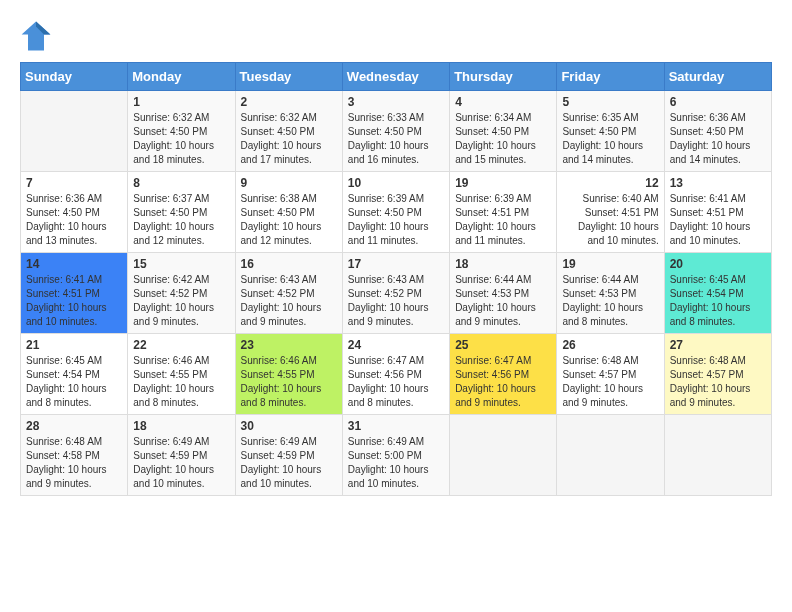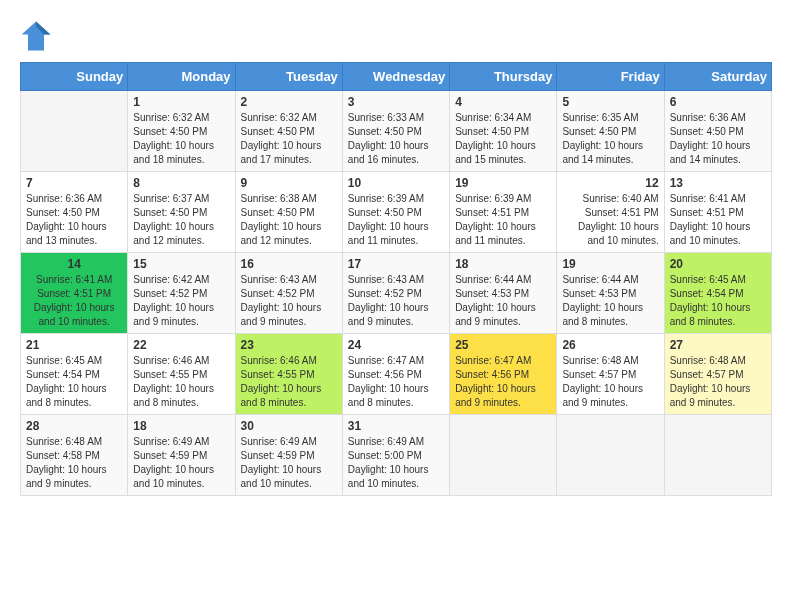--- a/index.html
+++ b/index.html
@@ -56,21 +56,21 @@
       width: 100%;
       border-collapse: collapse;
       border: 1px solid #ccc;
     }
     .calendar th {
       background-color: #4a90d9;
       color: #fff;
       font-size: 13px;
       font-weight: bold;
       padding: 6px 4px;
-      text-align: right;
+      text-align: left;
       border: 1px solid #3a7bc8;
     }
     .calendar td {
       width: calc(100% / 7);
       vertical-align: top;
       border: 1px solid #ddd;
       padding: 4px 5px;
       font-size: 10.5px;
       color: #333;
       background: #fff;
@@ -220,21 +220,21 @@
         </td>
         <td style="background: rgb(255, 255, 255);">
           <span class="day-num">13</span>
           <div class="day-info">Sunrise: 6:41 AM
 Sunset: 4:51 PM
 Daylight: 10 hours
 and 10 minutes.</div>
         </td>
       </tr>
       <tr>
-        <td style="background: #22c55e; text-align: center;">
+        <td style="background: #3b82f6;">
           <span class="day-num">14</span>
           <div class="day-info">Sunrise: 6:41 AM
 Sunset: 4:51 PM
 Daylight: 10 hours
 and 10 minutes.</div>
         </td>
         <td style="background: rgb(249, 249, 249);">
           <span class="day-num">15</span>
           <div class="day-info">Sunrise: 6:42 AM
 Sunset: 4:52 PM
@@ -262,21 +262,21 @@
 Daylight: 10 hours
 and 9 minutes.</div>
         </td>
         <td style="background: rgb(249, 249, 249);">
           <span class="day-num">19</span>
           <div class="day-info">Sunrise: 6:44 AM
 Sunset: 4:53 PM
 Daylight: 10 hours
 and 8 minutes.</div>
         </td>
-        <td style="background: #bef264;">
+        <td style="background: #5eead4;">
           <span class="day-num">20</span>
           <div class="day-info">Sunrise: 6:45 AM
 Sunset: 4:54 PM
 Daylight: 10 hours
 and 8 minutes.</div>
         </td>
       </tr>
       <tr>
         <td style="background: rgb(255, 255, 255);">
           <span class="day-num">21</span>

